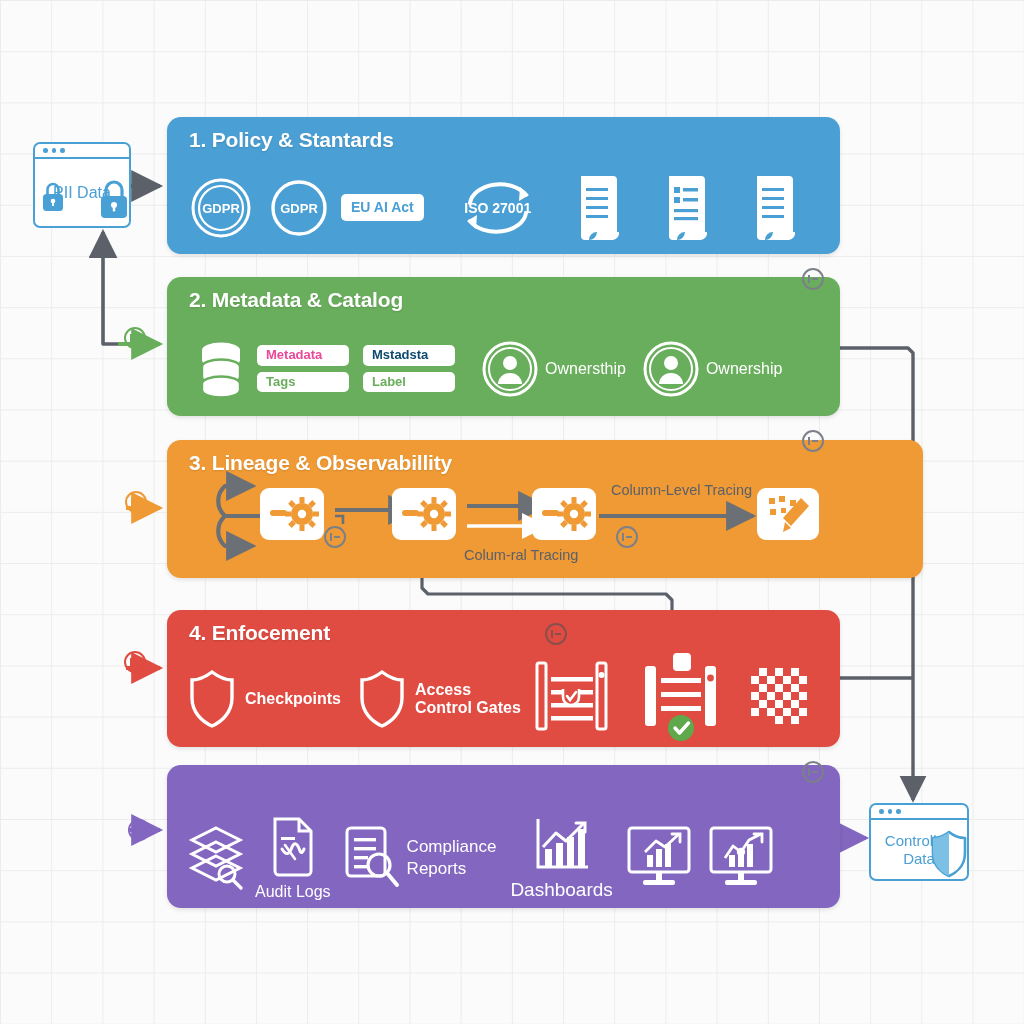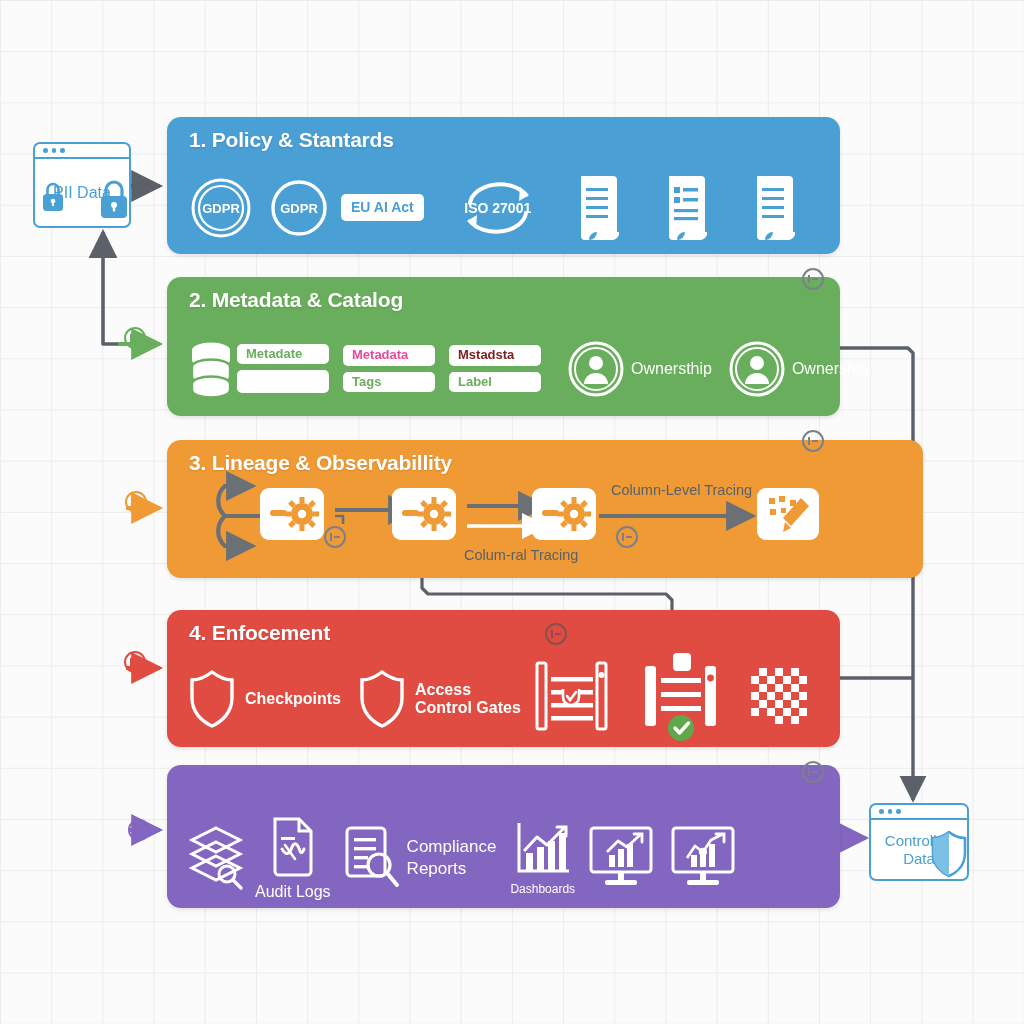--- a/index.html
+++ b/index.html
@@ -199,32 +199,28 @@
         <svg width="52" height="60" viewBox="0 0 52 60">
           <ellipse cx="26" cy="11" rx="19" ry="7.5" fill="#fff"></ellipse>
           <path d="M7,11 v10 a19,7.5 0 0 0 38,0 V11" fill="#fff"></path>
           <ellipse cx="26" cy="28" rx="19" ry="7.5" fill="#fff" stroke="#69ae5c" stroke-width="2.4"></ellipse>
           <path d="M7,28 v10 a19,7.5 0 0 0 38,0 V28" fill="#fff" stroke="#69ae5c" stroke-width="2.4"></path>
           <ellipse cx="26" cy="45" rx="19" ry="7.5" fill="#fff" stroke="#69ae5c" stroke-width="2.4"></ellipse>
           <path d="M7,45 v6 a19,7.5 0 0 0 38,0 V45" fill="#fff" stroke="#69ae5c" stroke-width="2.4"></path>
         </svg>
       </div>
 
-      <div style="display:flex;flex-direction:column;gap:6px;margin-right:14px;">
-        <div class="chip" style="color:#69ae5c;width:74px;">Metadate</div>
-        <div class="chip" style="color:#69ae5c;width:74px;min-height:17px;"></div>
-      </div>
 
       <div style="display:flex;flex-direction:column;gap:6px;margin-right:14px;">
         <div class="chip" style="color:#ec4899;width:74px;">Metadata</div>
         <div class="chip" style="color:#69ae5c;width:74px;">Tags</div>
       </div>
 
       <div style="display:flex;flex-direction:column;gap:6px;margin-right:26px;">
-        <div class="chip" style="color:#7f1d1d;width:74px;">Mstadsta</div>
+        <div class="chip" style="color:#0c4a6e;width:74px;">Mstadsta</div>
         <div class="chip" style="color:#69ae5c;width:74px;">Label</div>
       </div>
 
       <div style="display:flex;align-items:center;margin-right:16px;">
         <svg width="58" height="58" viewBox="0 0 58 58">
           <circle cx="29" cy="29" r="26" fill="none" stroke="#fff" stroke-width="3"></circle>
           <circle cx="29" cy="29" r="21" fill="none" stroke="#fff" stroke-width="2"></circle>
           <circle cx="29" cy="23" r="7" fill="#fff"></circle>
           <path d="M17,44 a12,11 0 0 1 24,0 z" fill="#fff"></path>
         </svg>
@@ -461,21 +457,21 @@
       <div style="display:flex;flex-direction:column;align-items:center;margin-right:12px;">
         <svg width="60" height="62" viewBox="0 0 60 62">
           <path d="M6,4 V52 H56" fill="none" stroke="#fff" stroke-width="3"></path>
           <rect x="13" y="34" width="7" height="18" fill="#fff"></rect>
           <rect x="24" y="28" width="7" height="24" fill="#fff"></rect>
           <rect x="35" y="22" width="7" height="30" fill="#fff"></rect>
           <rect x="46" y="14" width="7" height="38" fill="#fff"></rect>
           <path d="M11,32 L24,18 L34,26 L52,8" fill="none" stroke="#fff" stroke-width="3" stroke-linejoin="round"></path>
           <path d="M44,8 h9 v9" fill="none" stroke="#fff" stroke-width="3" stroke-linecap="round"></path>
         </svg>
-        <span class="lbl" style="margin-top:2px;font-weight:normal;font-size:12px;">Dashboards</span>
+        <span class="lbl" style="margin-top:2px;font-weight:normal;font-size:19px;">Dashboards</span>
       </div>
 
       <div style="margin-right:14px;">
         <svg width="68" height="68" viewBox="0 0 68 68">
           <rect x="4" y="6" width="60" height="44" rx="3" fill="none" stroke="#fff" stroke-width="3"></rect>
           <rect x="22" y="33" width="6" height="12" fill="#fff"></rect>
           <rect x="31" y="27" width="6" height="18" fill="#fff"></rect>
           <rect x="40" y="22" width="6" height="23" fill="#fff"></rect>
           <path d="M20,30 L31,19 L40,25 L54,12" fill="none" stroke="#fff" stroke-width="2.8" stroke-linejoin="round"></path>
           <path d="M47,12 h8 v8" fill="none" stroke="#fff" stroke-width="2.8" stroke-linecap="round"></path>

